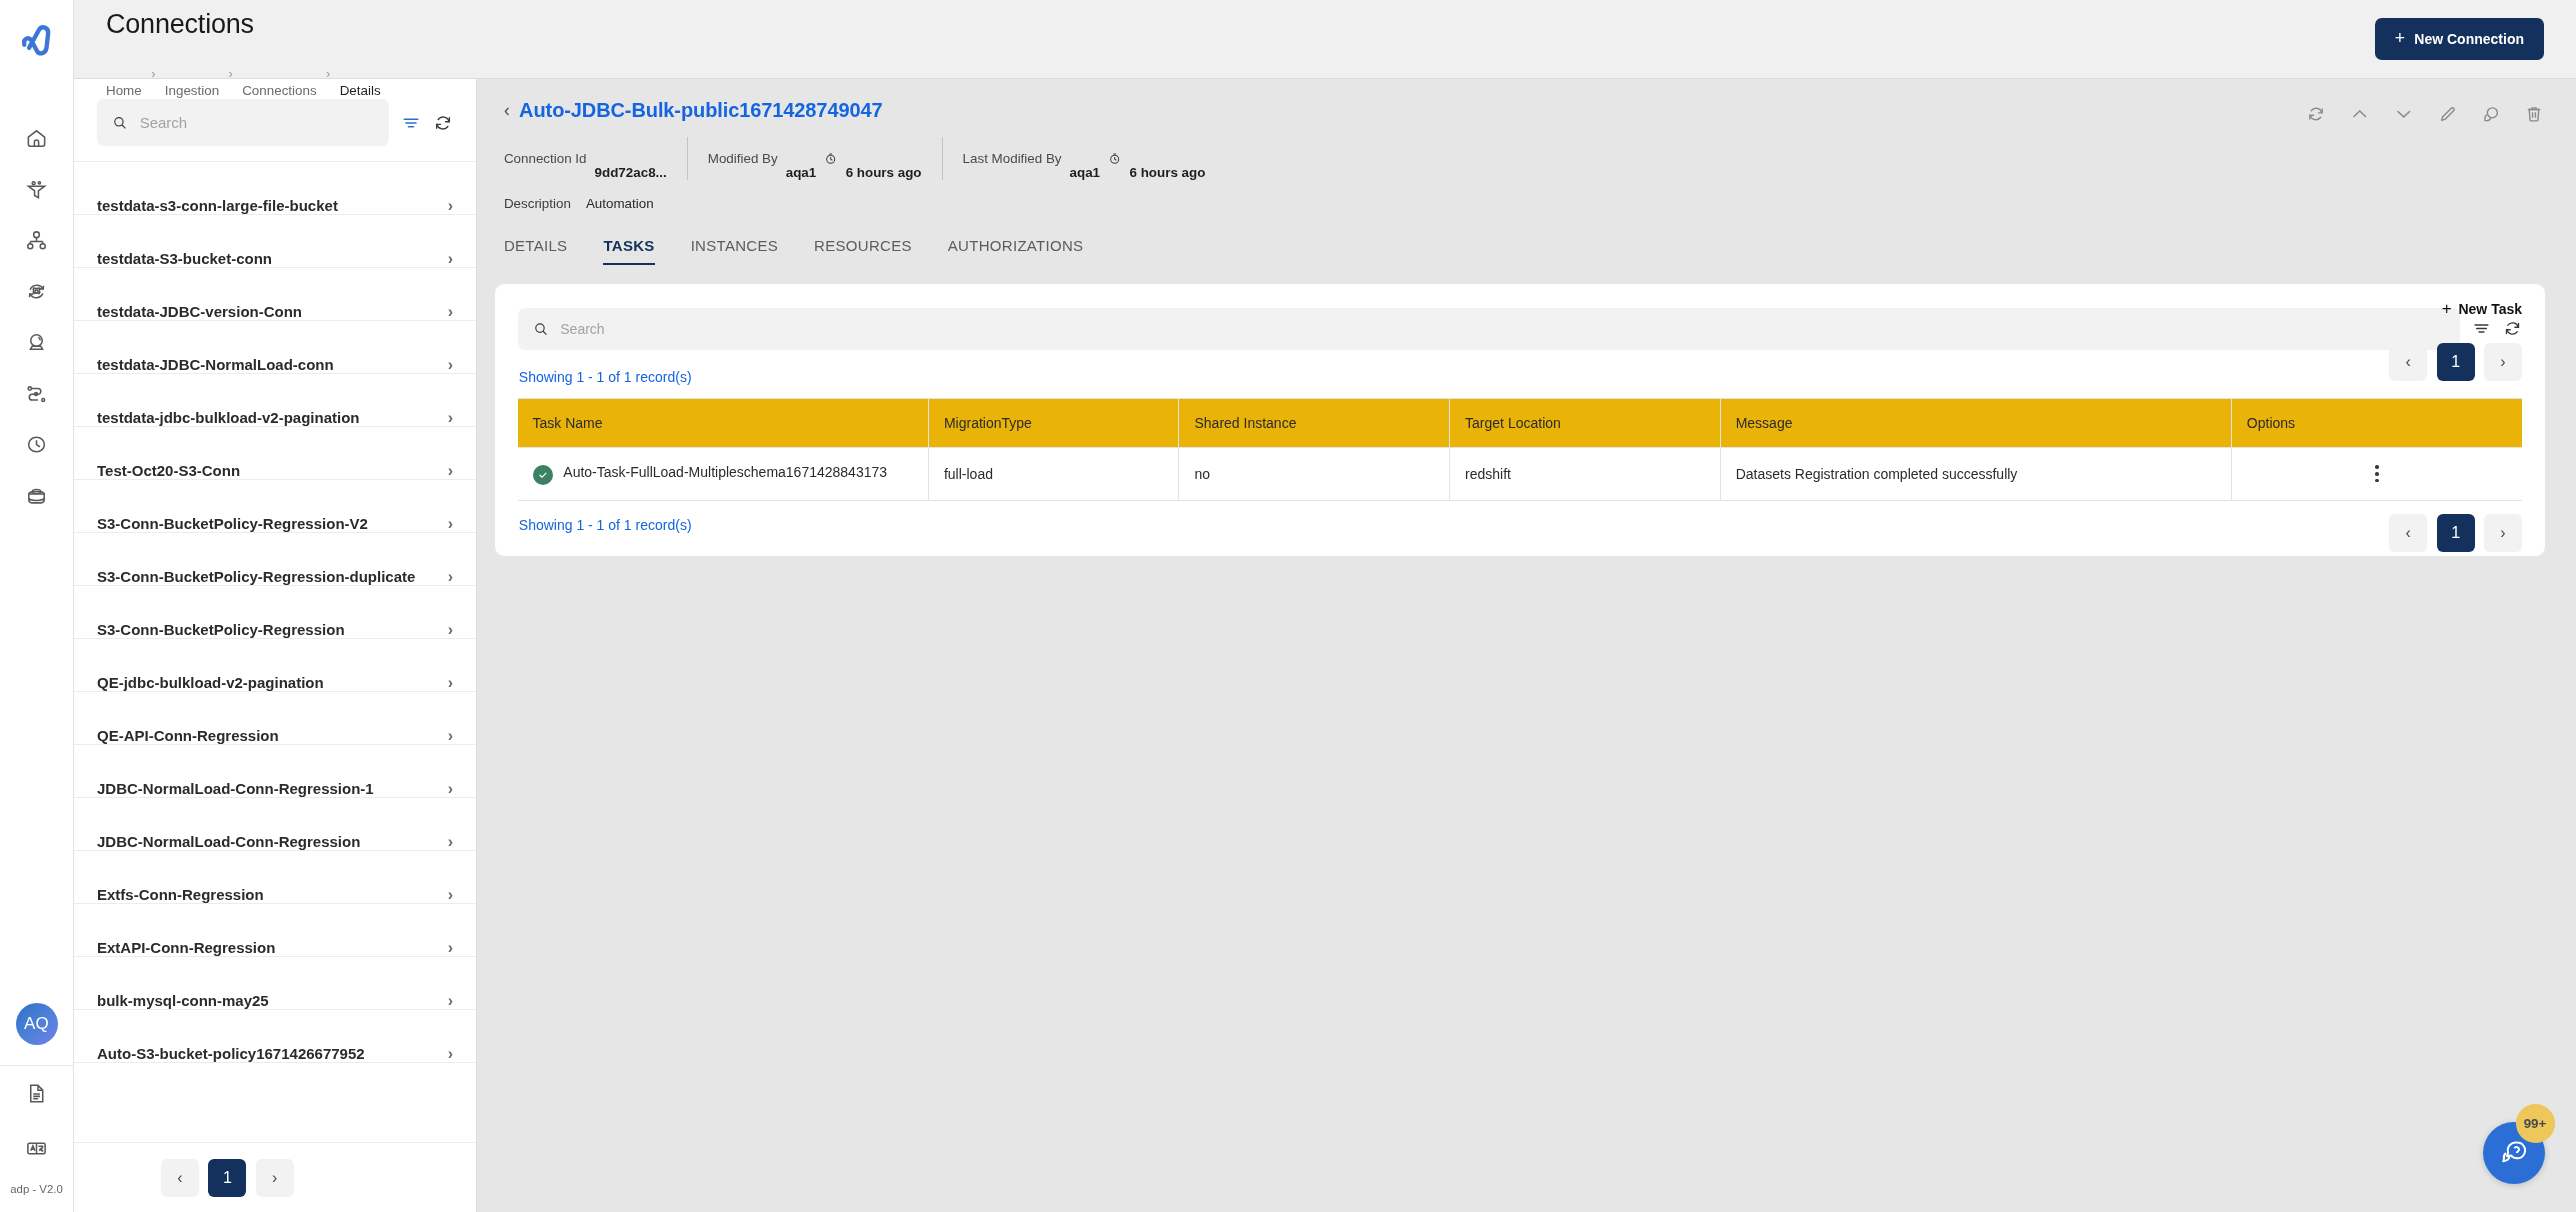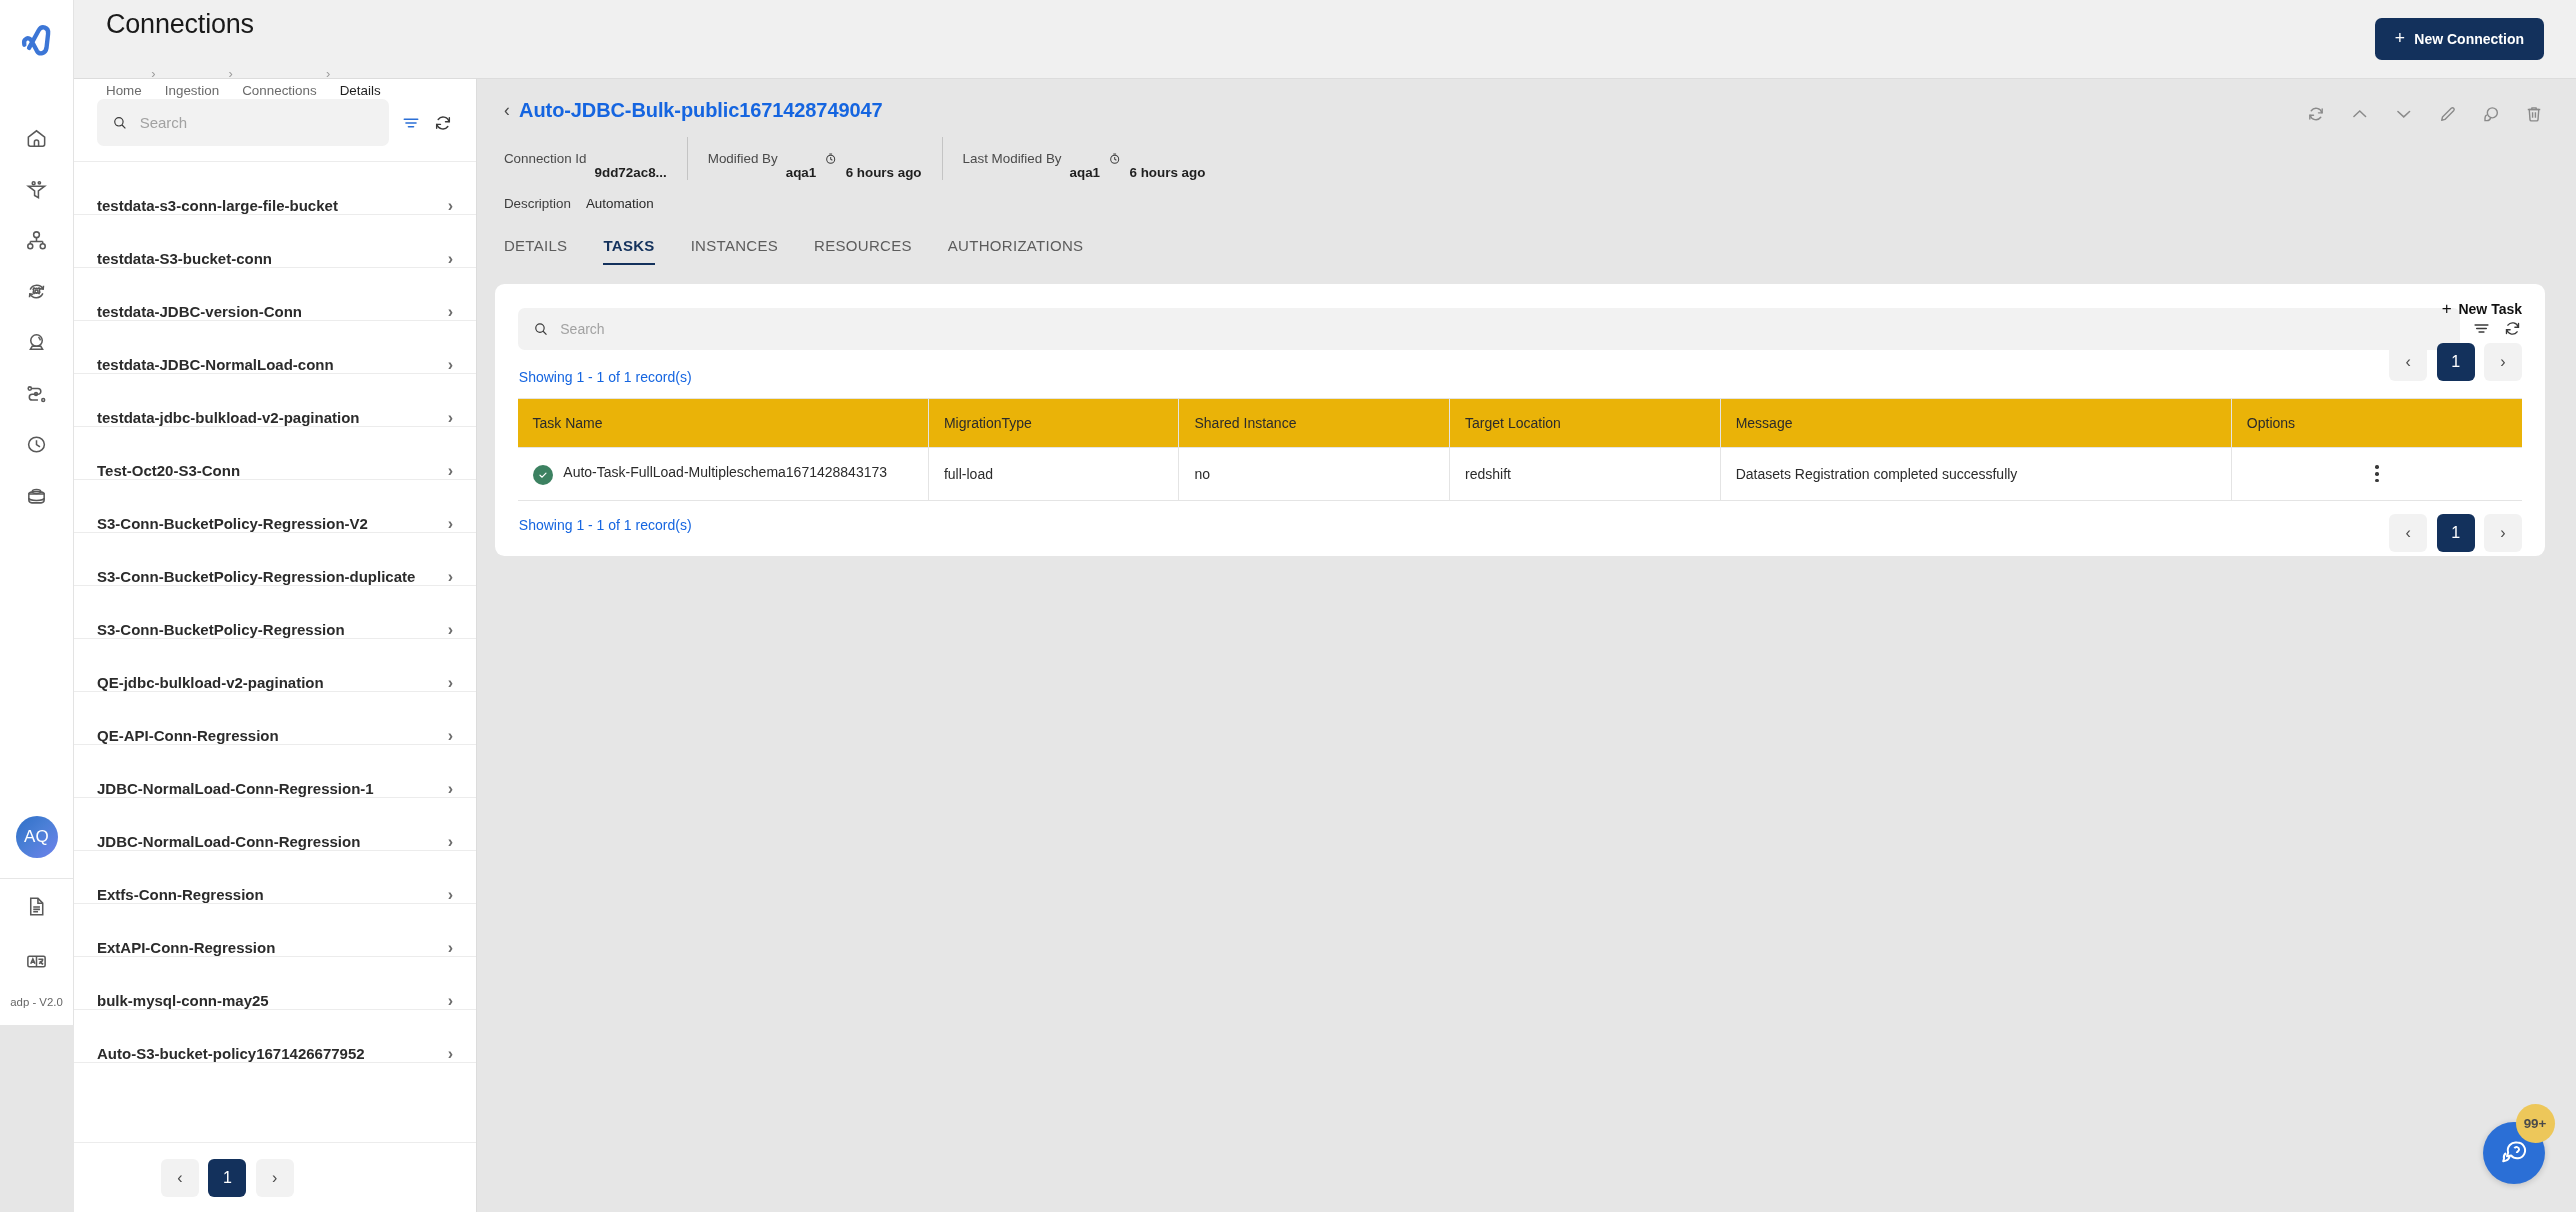--- a/index.html
+++ b/index.html
@@ -6,21 +6,21 @@
   html, body {
     width: 2576px; height: 1212px;
     font-family: "Liberation Sans", sans-serif;
     background: #e6e6e6;
     overflow: hidden;
   }
   .app { position: relative; width: 2576px; height: 1212px; display: flex; }
 
   
   .rail {
-    width: 74px; height: 1025px; background: #ffffff;
+    width: 74px; height: 1212px; background: #ffffff;
     border-right: 0.7px solid #e3e3e3;
     display: flex; flex-direction: column; align-items: center;
     flex: 0 0 74px;
   }
   .rail-logo { height: 79px; display: flex; align-items: center; justify-content: center; width: 100%; }
   .rail-nav { display: flex; flex-direction: column; align-items: center; gap: 0; width: 100%; margin-top: 34px; }
   .rail-item {
     width: 100%; height: 51px; display: flex; align-items: center; justify-content: center;
     cursor: pointer;
   }

